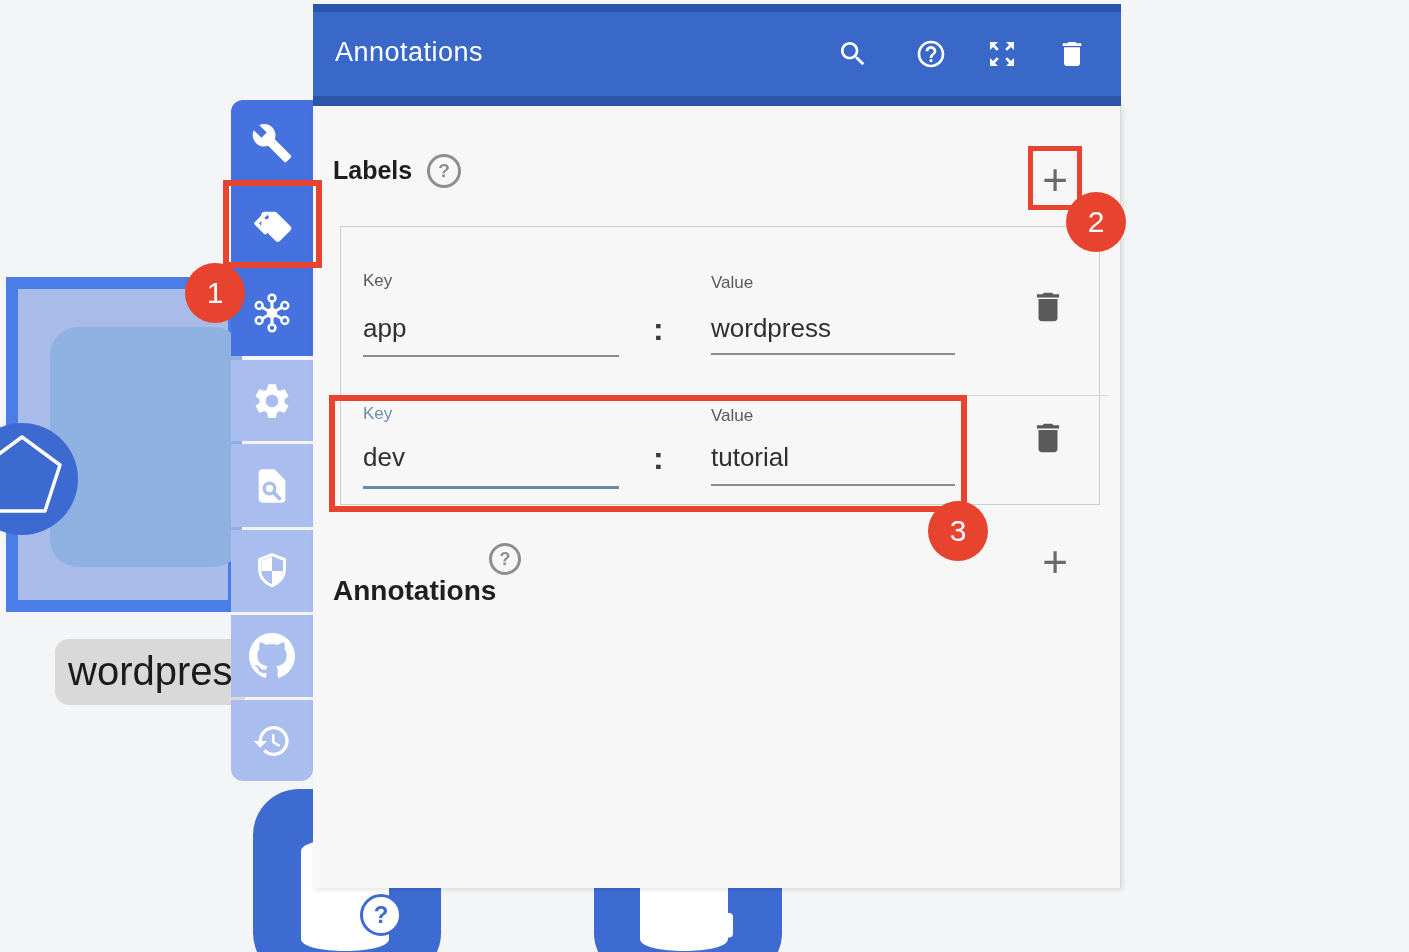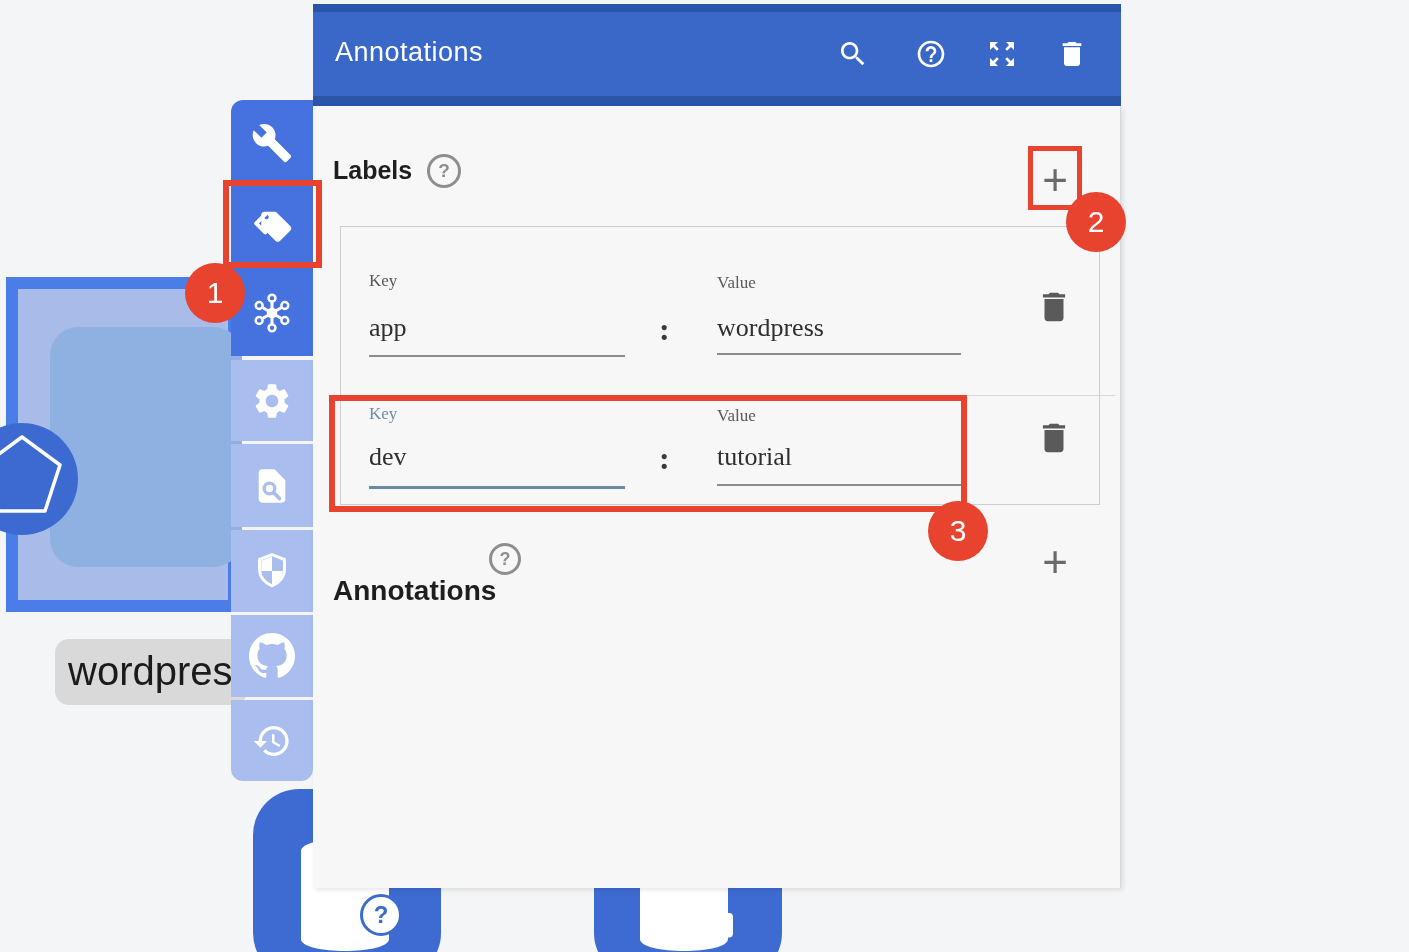--- a/index.html
+++ b/index.html
@@ -39,21 +39,21 @@
 
   #dialog-panel { position:absolute; z-index:3; left:313px; top:106px; width:808px; height:782px;
     background:#F7F7F8; border-right:1px solid #D8D8D8; box-shadow:2px 2px 5px rgba(0,0,0,.10); }
   .section-heading { font-size:25px; font-weight:bold; color:#1E1E1E; position:absolute; }
   .help-circle { position:absolute; border:3px solid #8E8E8E; border-radius:50%;
     color:#8E8E8E; font-weight:bold; display:flex; align-items:center; justify-content:center; }
   .plus-btn { position:absolute; width:44px; height:52px; color:#6A6A6A; font-size:44px; font-weight:300;
     display:flex; align-items:center; justify-content:center; line-height:1; }
 
   #labels-card { position:absolute; left:27px; top:120px; width:760px; height:279px; border:1px solid #CDCDCD; }
-  .kv-row { position:absolute; left:16px; width:100%; height:168px;font-family:Liberation Serif, serif; }
+  .kv-row { position:absolute; left:10px; width:100%; height:168px; }
   #kv-row-2 { top:168px; height:111px; border-top:1px solid #D8D8D8; }
   .field-label { position:absolute; font-size:17px; color:#5A5A5A; }
   .field-label.focused { color:#6E8CAB; }
   .field-value { position:absolute; font-size:26px; color:#2F2F2F; }
   .underline { position:absolute; height:2px; background:#8C8C8C; }
   .underline.focused { height:3px; background:#6B8AA8; }
   .colon-sep { position:absolute; left:302px; font-size:32px; font-weight:bold; color:#3A3A3A; }
   .row-trash { position:absolute; left:677px; width:40px; height:40px; display:flex; align-items:center; justify-content:center; }
 
   

